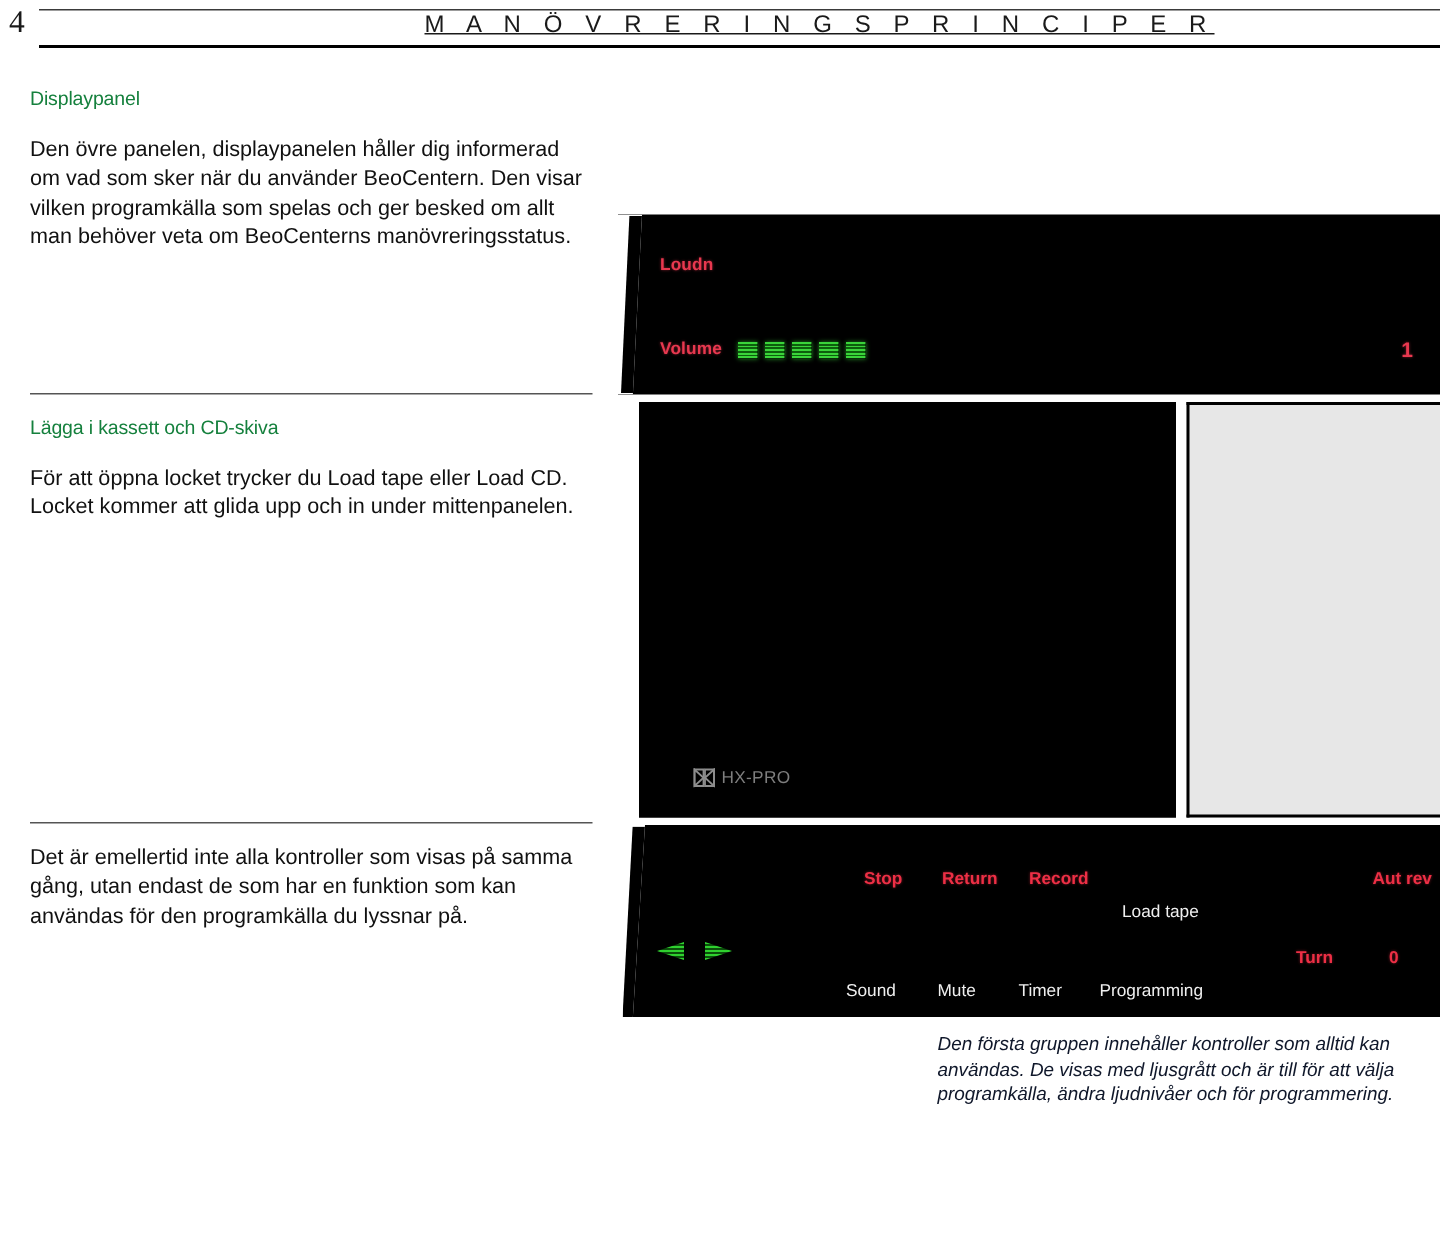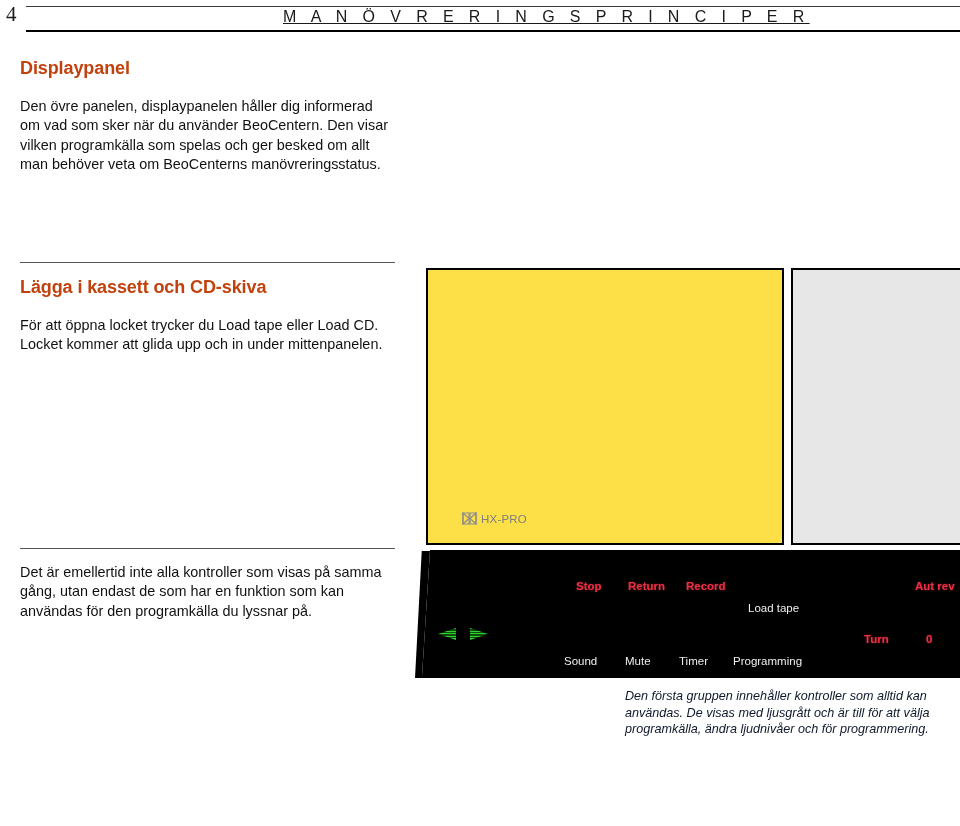--- a/index.html
+++ b/index.html
@@ -61,25 +61,25 @@
     text-decoration: underline;
   }
   .sec-rule {
     width: 375px;
     height: 1px;
     background: #555;
     margin-bottom: 14px;
   }
 
   h2.sec-title {
-    font-size: 18px;
-    font-weight: bold;
+    font-size: 13px;
+    font-weight: normal;
     margin: 0 0 18px 0;
     letter-spacing: -0.1px;
-    color: #c2410c;
+    color: #15803d;
   }
   p.body-text {
     font-size: 14.4px;
     line-height: 19.4px;
     margin: 0 0 16px 0;
     color: #111;
   }
   p.body-text:last-child { margin-bottom: 0; }
 
   .block-displaypanel { position: absolute; left: 20px; top: 58px; width: 375px; }
@@ -170,21 +170,21 @@
     top: 125px;
     width: 534px;
     height: 277px;
   }
   .lid-left {
     position: absolute;
     left: 0;
     top: 0;
     width: 358px;
     height: 277px;
-    background: #fde047;
+    background: #000000;
     border: 2px solid #000;
     box-sizing: border-box;
   }
   .lid-right {
     position: absolute;
     left: 365px;
     top: 0;
     width: 169px;
     height: 277px;
     background: #e7e7e7;
@@ -301,20 +301,42 @@
   <p class="body-text">För att öppna locket trycker du Load tape eller Load CD. Locket kommer att glida upp och in under mittenpanelen.</p>
 </div>
 
 <div class="block-manover">
   <div class="sec-rule"></div>
   <p class="body-text">Det är emellertid inte alla kontroller som visas på samma gång, utan endast de som har en funktion som kan användas för den programkälla du lyssnar på.</p>
 </div>
 
 <div class="device">
 
+  <div class="display-panel">
+    <div class="panel-edge-left">
+      <div class="panel-edge-left-inner"></div>
+    </div>
+
+    <div class="disp-row disp-loud">
+      <span class="led-red">Loudn</span>
+    </div>
+
+    <div class="disp-row disp-vol">
+      <span class="led-red">Volume</span>
+      <span class="vol-bars">
+        <span class="vol-bar"></span>
+        <span class="vol-bar"></span>
+        <span class="vol-bar"></span>
+        <span class="vol-bar"></span>
+        <span class="vol-bar"></span>
+      </span>
+    </div>
+
+    <div class="disp-right-num">1</div>
+  </div>
 
   <div class="lid-wrap">
     <div class="lid-left">
       <div class="hxpro">
         <svg class="dolby-mark" width="15" height="13" viewBox="0 0 15 13">
           <path d="M1 1 L7 1 L7 12 L1 12 Z" fill="none" stroke="#8d8d8d" stroke-width="1.2"></path>
           <path d="M1 1 L7 6.5 L1 12 Z" fill="none" stroke="#8d8d8d" stroke-width="1.2"></path>
           <path d="M14 1 L8 1 L8 12 L14 12 Z" fill="none" stroke="#8d8d8d" stroke-width="1.2"></path>
           <path d="M14 1 L8 6.5 L14 12 Z" fill="none" stroke="#8d8d8d" stroke-width="1.2"></path>
         </svg>

